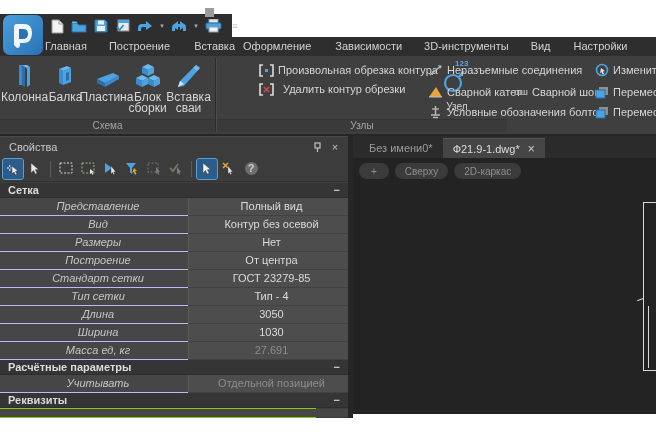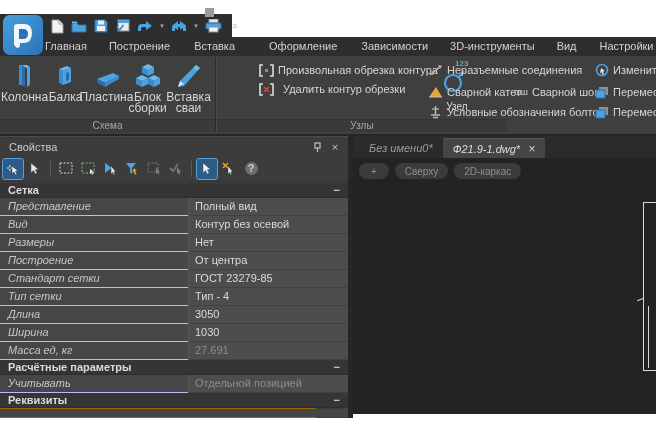--- a/index.html
+++ b/index.html
@@ -51,37 +51,37 @@
   .phead { position:absolute; left:0; top:0; width:348px; height:20px; background:#3c3c3c; border-top:1px solid #4a4a4a; }
   .phead .ptitle { position:absolute; left:9px; top:4px; color:#c9c9c9; font-size:11px; }
   .phead .hicon { position:absolute; top:3px; width:14px; height:14px; display:flex; align-items:center; justify-content:center; color:#c2c2c2; font-size:11px; }
   .ptoolbar { position:absolute; left:0; top:20px; width:348px; height:26px; background:#3c3c3c; border-bottom:1px solid #333;
               display:flex; align-items:center; padding-left:3px; gap:2px; }
   .tool { width:20px; height:20px; display:flex; align-items:center; justify-content:center; border-radius:2px; }
   .tool.on { background:#2c5d8a; outline:1px solid #5aa0d8; }
   .tsep { width:1px; height:16px; background:#5a5a5a; margin:0 3px; }
   .tool .q { color:#cfcfcf; font-size:11px; font-weight:bold; background:#6e6e6e; border-radius:50%; width:13px; height:13px; line-height:13px; text-align:center; }
 
-  .grid { position:absolute; left:0; top:47px; width:316px; height:235px; background:#a16207; }
+  .grid { position:absolute; left:0; top:47px; width:316px; height:235px; background:#84cc16;text-align:center; }
   .sechead { position:absolute; left:0; width:348px; height:15px; background:#353535; border-bottom:1px solid #2d2d2d; }
   .sechead .stitle { position:absolute; left:8px; top:1px; color:#dcdcdc; font-size:11px; font-weight:bold; }
   .sechead .smin { position:absolute; right:8px; top:1px; color:#c9c9c9; font-size:11px; font-weight:bold; }
   .prow { position:absolute; left:0; width:348px; height:18px; }
   .plabel { position:absolute; left:0; top:0; width:188px; height:18px; background:#464646; border-bottom:1px solid #c4b5fd;
             color:#c6c6c6; font-size:11px; padding:2px 0 0 8px;font-style:italic; }
   .pvalue { position:absolute; left:188px; top:0; width:160px; height:18px; background:#4d4d4d; border-bottom:1px solid #414141;
             border-left:1px solid #585858; color:#dadada; font-size:11px; padding:2px 0 0 6px; }
   .prow.dim .pvalue { color:#8d8d8d; }
   .partialrow { position:absolute; left:0; width:348px; height:8px; background:#464646; }
 
   .vdivider { position:absolute; left:348px; top:136px; width:5px; height:282px; background:#262626; }
 
   
   .canvas { position:absolute; left:353px; top:136px; width:303px; height:278px; background:#232323; }
-  .doctabs { position:absolute; left:0; top:0; width:303px; height:22px; background:#2b2b2b; display:flex; align-items:flex-end;font-style:italic; }
+  .doctabs { position:absolute; left:0; top:0; width:303px; height:22px; background:#2b2b2b; display:flex; align-items:flex-end; }
   .dtab { height:20px; display:flex; align-items:center; padding:0 10px; font-size:11px; color:#9c9c9c; white-space:nowrap; }
   .dtab.active { background:#454545; color:#dedede; border-top:1px solid #555; }
   .dtab .dclose { margin-left:8px; color:#cfcfcf; font-size:12px; }
   .pills { position:absolute; left:6px; top:27px; display:flex; gap:6px; }
   .pill { background:#3b3b3b; border-radius:9px; color:#8f8f8f; font-size:10px; height:16px;
           display:flex; align-items:center; justify-content:center; padding:0 10px; }
   .pill.plus { padding:0 12px; }
   .draw-rect { position:absolute; left:290px; top:66px; width:20px; height:169px; border:1px solid #d9d9d9; }
   .draw-line { position:absolute; left:295px; top:170px; width:1px; height:62px; background:#d9d9d9; }
   .draw-tick { position:absolute; left:284px; top:163px; width:7px; height:1px; background:#d9d9d9; transform:rotate(-20deg); }
@@ -146,21 +146,21 @@
           <rect x="4" y="8" width="9" height="5" fill="#eef3f7" stroke="#8f9aa4"></rect>
         </svg>
     </span>
     <span class="qbtn mini">≡</span>
   </div>
 
   <div class="tabrow">
     <span class="rtab" style="margin-left:45px">Главная</span>
     <span class="rtab" style="margin-left:22px">Построение</span>
     <span class="rtab" style="margin-left:24px">Вставка</span>
-    <span class="rtab" style="margin-left:34px">Оформление</span>
+    <span class="rtab" style="margin-left:8px">Оформление</span>
     <span class="rtab" style="margin-left:24px">Зависимости</span>
     <span class="rtab" style="margin-left:22px">3D-инструменты</span>
     <span class="rtab" style="margin-left:22px">Вид</span>
     <span class="rtab" style="margin-left:23px">Настройки</span>
 
   </div>
 
   <div class="ribbon">
 
     <div class="rgroup" style="left:0; width:215px;">

